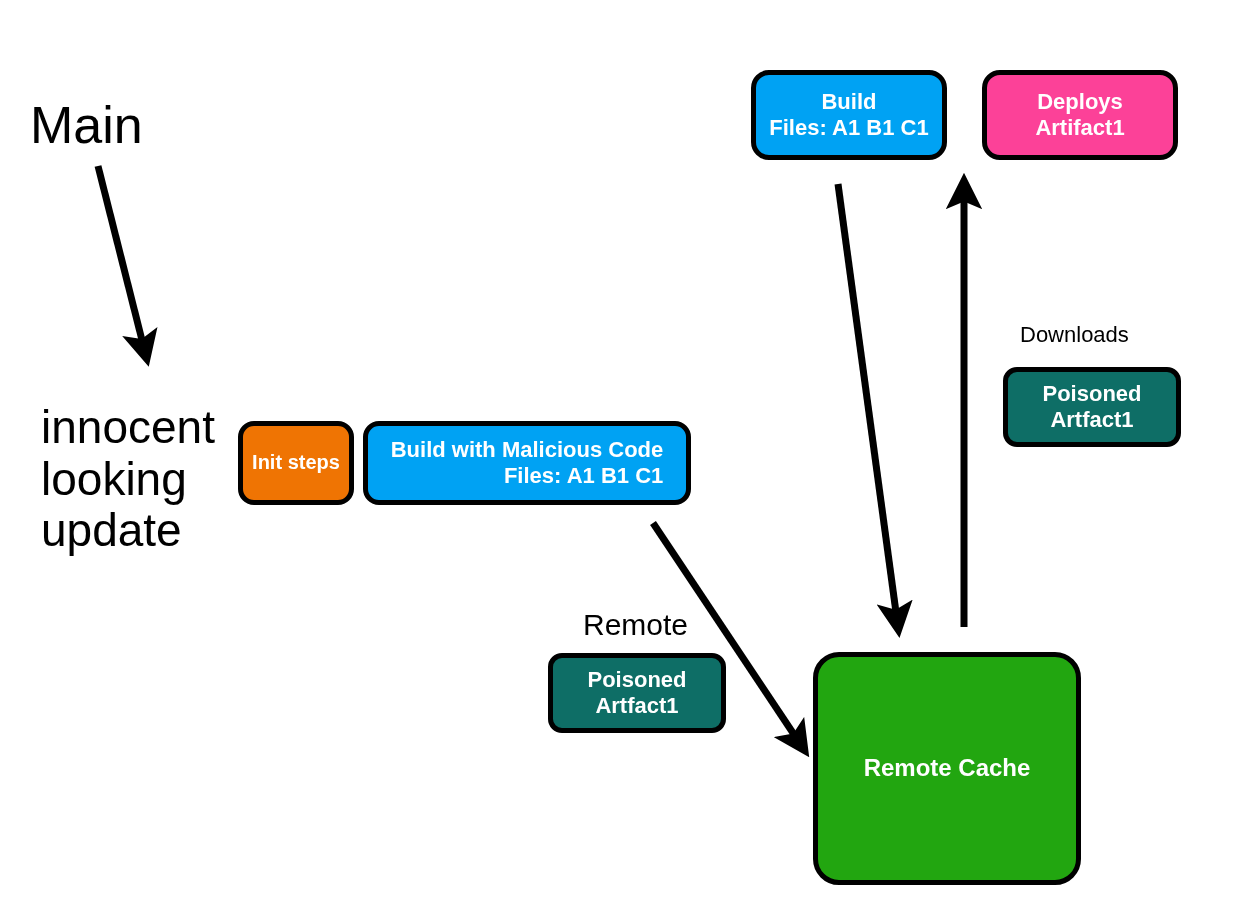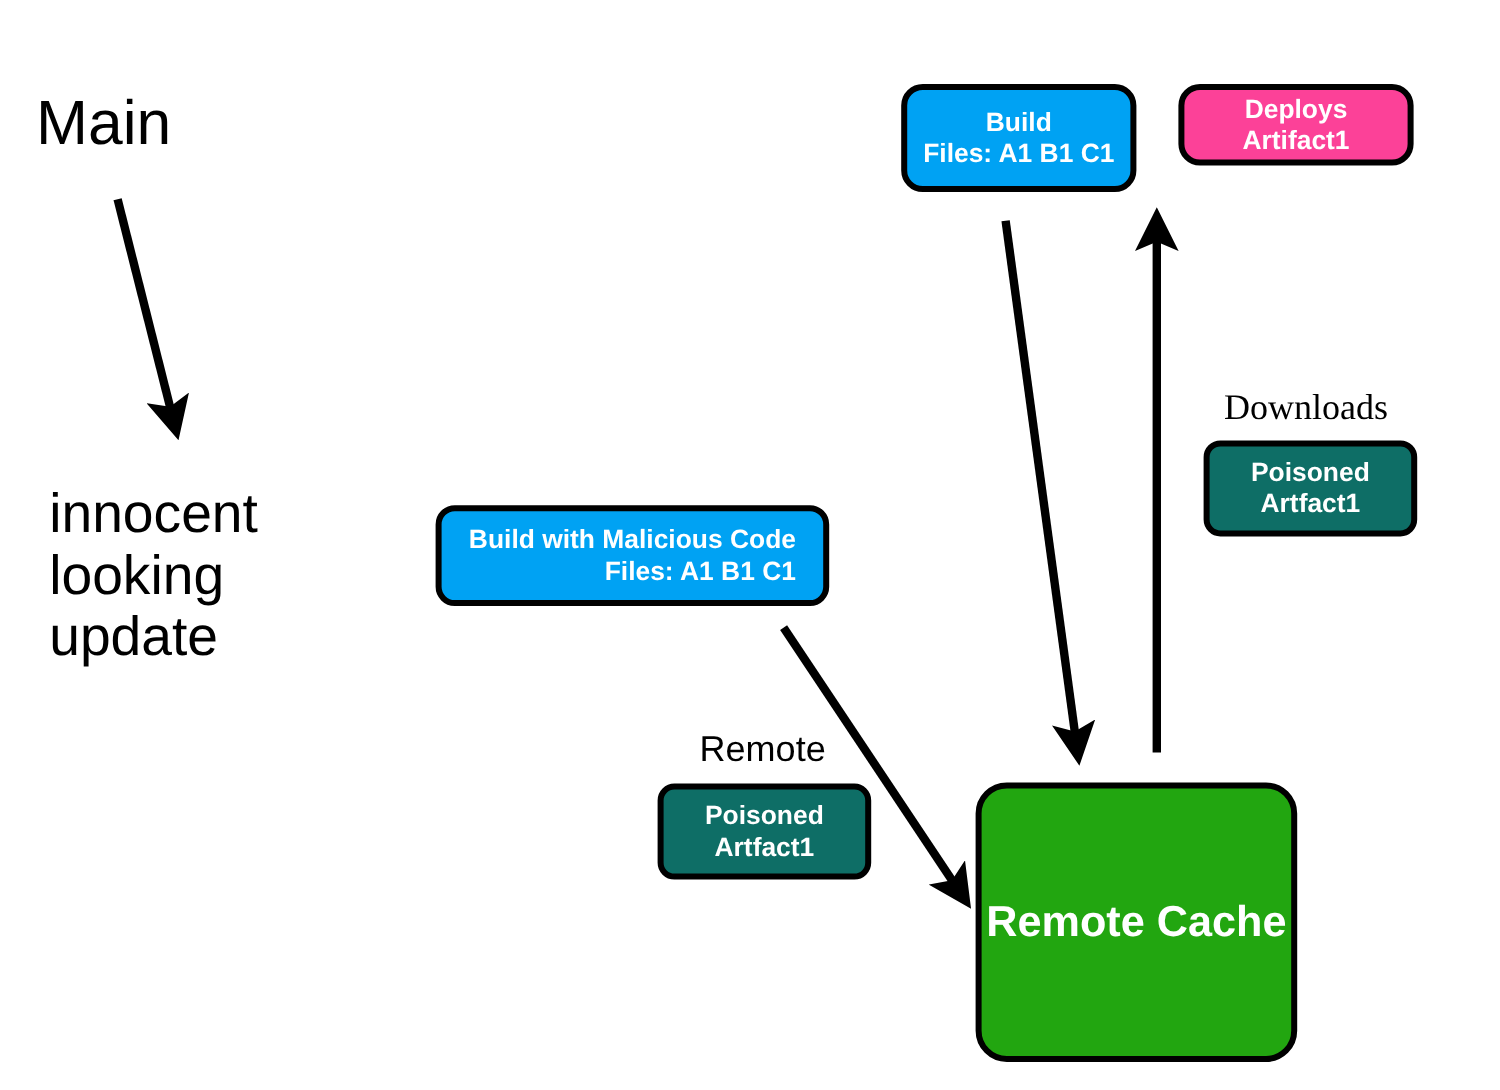--- a/index.html
+++ b/index.html
@@ -20,25 +20,25 @@
 
   
   .plain-label {
     position: absolute;
     color: #000000;
     font-family: "Liberation Sans", sans-serif;
     font-weight: 400;
     white-space: pre;
     line-height: 1.12;
   }
-  .label-main       { left: 30px;  top: 74px;  font-size: 52px; text-align: right; }
+  .label-main       { left: 30px;  top: 96px;  font-size: 52px; text-align: right; }
   .label-innocent   { left: 41px;  top: 402px; font-size: 46px; }
   .label-has-abc    { left: 681px; top: 293px; font-size: 30px; }
   .label-uploads    { left: 583px; top: 608px; font-size: 30px; }
-  .label-downloads  { left: 1020px;top: 323px; font-size: 30px; font-family: Liberation Serif, serif; }
+  .label-downloads  { left: 1020px;top: 323px; font-size: 22px; }
 
   
   .node {
     position: absolute;
     box-sizing: border-box;
     border: 5px solid #000000;
     border-radius: 16px;
     display: flex;
     align-items: center;
     justify-content: center;
@@ -54,21 +54,21 @@
     left: 196px;  top: 70px;  width: 539px; height: 90px;
     border-radius: 20px;
     font-size: 22px;
   }
   .node-build-main {
     left: 751px;  top: 70px;  width: 196px; height: 90px;
     border-radius: 18px;
     font-size: 22px;
   }
   .node-deploys {
-    left: 982px;  top: 70px;  width: 196px; height: 68px;
+    left: 982px;  top: 70px;  width: 196px; height: 90px;
     border-radius: 18px;
     font-size: 22px;
   }
   .node-init-steps {
     left: 238px;  top: 421px; width: 116px; height: 84px;
     border-radius: 16px;
     font-size: 20px;
   }
   .node-build-malicious {
     left: 363px;  top: 421px; width: 328px; height: 84px;
@@ -82,21 +82,21 @@
     font-size: 22px;
   }
   .node-poisoned-down {
     left: 1003px; top: 367px; width: 178px; height: 80px;
     border-radius: 14px;
     font-size: 22px;
   }
   .node-remote-cache {
     left: 813px;  top: 652px; width: 268px; height: 233px;
     border-radius: 26px;
-    font-size: 36px;
+    font-size: 24px;
   }
 
   
   #arrows {
     position: absolute;
     left: 0; top: 0;
     width: 1250px; height: 908px;
     pointer-events: none;
   }
 </style>
@@ -132,20 +132,21 @@
 
   <div class="plain-label label-downloads">Downloads</div>
 
 
   <div class="node node-build-main" style="background: rgb(0, 162, 243); text-align: center;">Build
 Files: A1  B1  C1</div>
 
   <div class="node node-deploys" style="background: rgb(252, 65, 152);">Deploys
 Artifact1</div>
 
+  <div class="node node-init-steps" style="background: rgb(239, 116, 3);">Init steps</div>
 
   <div class="node node-build-malicious" style="background: rgb(0, 162, 243);">Build with Malicious Code
 Files: A1  B1  C1</div>
 
   <div class="node node-poisoned-up" style="background: rgb(14, 110, 102);">Poisoned
 Artfact1</div>
 
   <div class="node node-poisoned-down" style="background: rgb(14, 110, 102);">Poisoned
 Artfact1</div>
 

